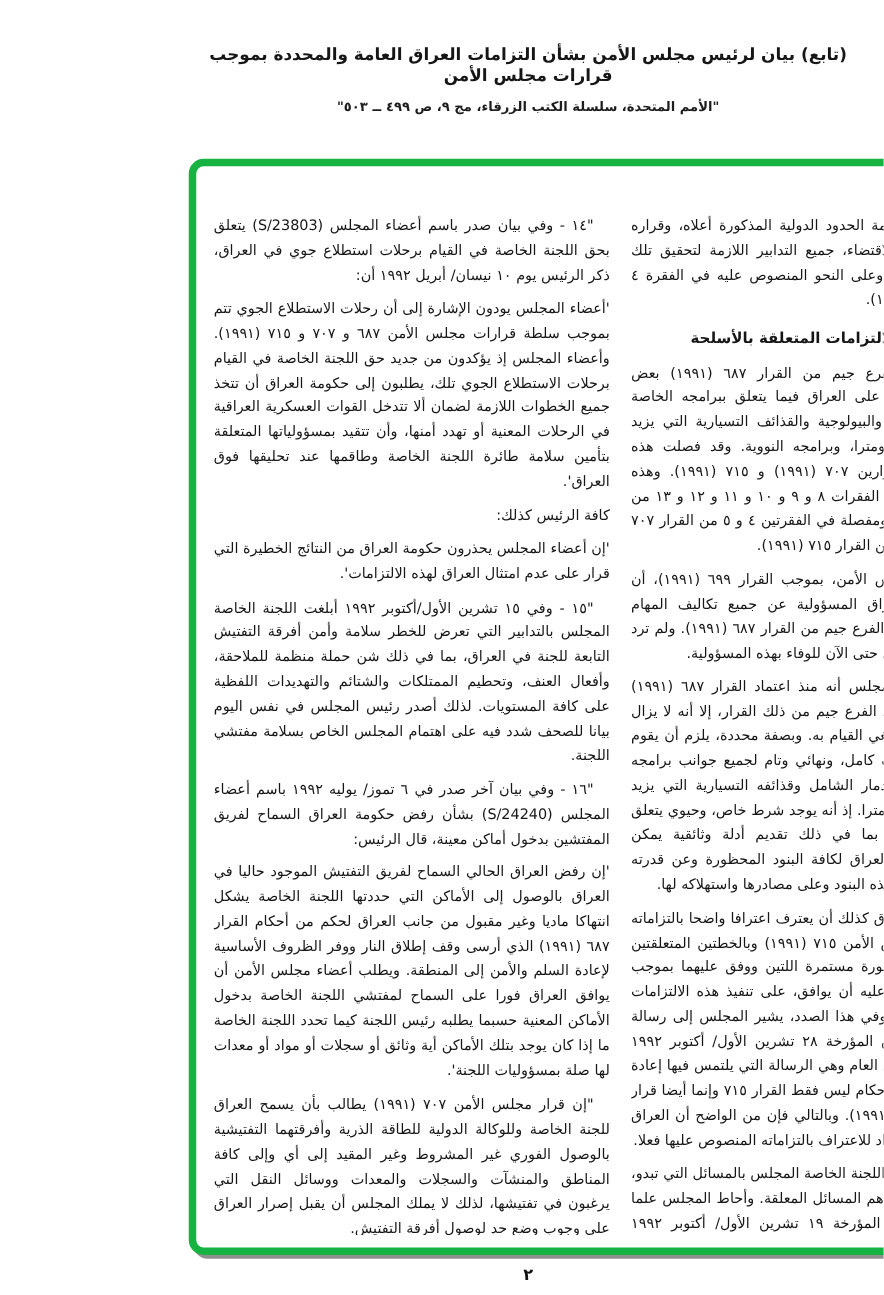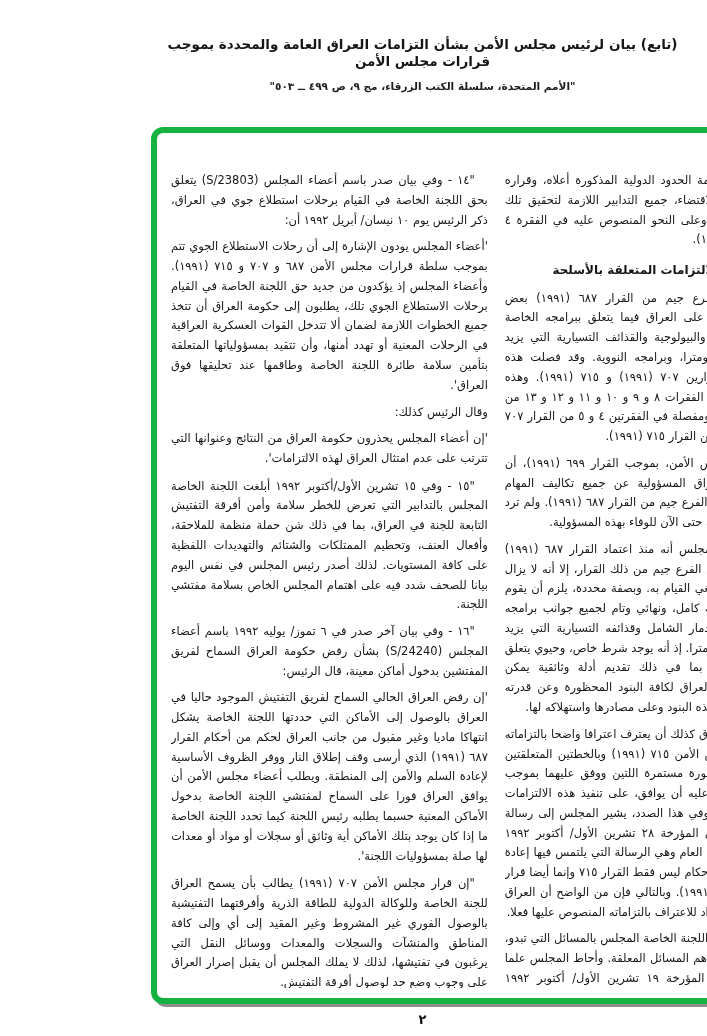--- a/index.html
+++ b/index.html
@@ -101,22 +101,22 @@
         <p class="para indent">"٩ - وقرر مجلس الأمن، بموجب القرار ٦٩٩ (١٩٩١)، أن تتحمل حكومة العراق المسؤولية عن جميع تكاليف المهام المأذون بها بموجب الفرع جيم من القرار ٦٨٧ (١٩٩١). ولم ترد من العراق أية أموال حتى الآن للوفاء بهذه المسؤولية.</p>
         <p class="para indent">"١٠ - ولاحظ المجلس أنه منذ اعتماد القرار ٦٨٧ (١٩٩١) أحرز تقدم في تنفيذ الفرع جيم من ذلك القرار، إلا أنه لا يزال هنالك الكثير مما ينبغي القيام به. وبصفة محددة، يلزم أن يقوم العراق بتوفير كشف كامل، ونهائي وتام لجميع جوانب برامجه المتعلقة بأسلحة الدمار الشامل وقذائفه التسيارية التي يزيد مداها على ١٥٠ كيلومترا. إذ أنه يوجد شرط خاص، وحيوي يتعلق بالمعلومات التامة، بما في ذلك تقديم أدلة وثائقية يمكن تصديقها عن انتاج العراق لكافة البنود المحظورة وعن قدرته الماضية على إنتاج هذه البنود وعلى مصادرها واستهلاكه لها.</p>
         <p class="para indent">"١١ - وعلى العراق كذلك أن يعترف اعترافا واضحا بالتزاماته بموجب قرار مجلس الأمن ٧١٥ (١٩٩١) وبالخطتين المتعلقتين بالرصد والتحقق بصورة مستمرة اللتين ووفق عليهما بموجب ذلك القرار. ويجب عليه أن يوافق، على تنفيذ هذه الالتزامات دون قيد أو شرط. وفي هذا الصدد، يشير المجلس إلى رسالة وزير خارجية العراق المؤرخة ٢٨ تشرين الأول/ أكتوبر ١٩٩٢ والموجهة إلى الأمين العام وهي الرسالة التي يلتمس فيها إعادة النظر في شروط وأحكام ليس فقط القرار ٧١٥ وإنما أيضا قرار مجلس الأمن ٧٠٧ (١٩٩١). وبالتالي فإن من الواضح أن العراق يبدو على غير استعداد للاعتراف بالتزاماته المنصوص عليها فعلا.</p>
         <p class="para indent">"١٢ - وقد أبلغت اللجنة الخاصة المجلس بالمسائل التي تبدو، في الوقت الراهن، أهم المسائل المعلقة. وأحاط المجلس علما بالوثيقة S/24661 المؤرخة ١٩ تشرين الأول/ أكتوبر ١٩٩٢ وعنوانها "حالة تنفيذ خطة الرصد والتحقق المستمرين لامتثال العراق للأجزاء ذات الصلة من الفرع جيم من قرار مجلس الأمن ٦٨٧ (١٩٩١)".</p>
 
       </div>
 
       <div class="col col-left">
         <p class="para indent">"١٤ - وفي بيان صدر باسم أعضاء المجلس (S/23803) يتعلق بحق اللجنة الخاصة في القيام برحلات استطلاع جوي في العراق، ذكر الرئيس يوم ١٠ نيسان/ أبريل ١٩٩٢ أن:</p>
         <p class="para quote">'أعضاء المجلس يودون الإشارة إلى أن رحلات الاستطلاع الجوي تتم بموجب سلطة قرارات مجلس الأمن ٦٨٧ و ٧٠٧ و ٧١٥ (١٩٩١). وأعضاء المجلس إذ يؤكدون من جديد حق اللجنة الخاصة في القيام برحلات الاستطلاع الجوي تلك، يطلبون إلى حكومة العراق أن تتخذ جميع الخطوات اللازمة لضمان ألا تتدخل القوات العسكرية العراقية في الرحلات المعنية أو تهدد أمنها، وأن تتقيد بمسؤولياتها المتعلقة بتأمين سلامة طائرة اللجنة الخاصة وطاقمها عند تحليقها فوق العراق'.</p>
-        <p class="para short">وقال الرئيس كذلك:</p>
-        <p class="para quote">'إن أعضاء المجلس يحذرون حكومة العراق من النتائج وعنوانها التي تترتب على عدم امتثال العراق لهذه الالتزامات'.</p>
+        <p class="para short">كافة الرئيس كذلك:</p>
+        <p class="para quote">'إن أعضاء المجلس يحذرون حكومة العراق من النتائج الخطيرة التي قرار على عدم امتثال العراق لهذه الالتزامات'.</p>
         <p class="para indent">"١٥ - وفي ١٥ تشرين الأول/أكتوبر ١٩٩٢ أبلغت اللجنة الخاصة المجلس بالتدابير التي تعرض للخطر سلامة وأمن أفرقة التفتيش التابعة للجنة في العراق، بما في ذلك شن حملة منظمة للملاحقة، وأفعال العنف، وتحطيم الممتلكات والشتائم والتهديدات اللفظية على كافة المستويات. لذلك أصدر رئيس المجلس في نفس اليوم بيانا للصحف شدد فيه على اهتمام المجلس الخاص بسلامة مفتشي اللجنة.</p>
         <p class="para indent">"١٦ - وفي بيان آخر صدر في ٦ تموز/ يوليه ١٩٩٢ باسم أعضاء المجلس (S/24240) بشأن رفض حكومة العراق السماح لفريق المفتشين بدخول أماكن معينة، قال الرئيس:</p>
         <p class="para quote">'إن رفض العراق الحالي السماح لفريق التفتيش الموجود حاليا في العراق بالوصول إلى الأماكن التي حددتها اللجنة الخاصة يشكل انتهاكا ماديا وغير مقبول من جانب العراق لحكم من أحكام القرار ٦٨٧ (١٩٩١) الذي أرسى وقف إطلاق النار ووفر الظروف الأساسية لإعادة السلم والأمن إلى المنطقة. ويطلب أعضاء مجلس الأمن أن يوافق العراق فورا على السماح لمفتشي اللجنة الخاصة بدخول الأماكن المعنية حسبما يطلبه رئيس اللجنة كيما تحدد اللجنة الخاصة ما إذا كان يوجد بتلك الأماكن أية وثائق أو سجلات أو مواد أو معدات لها صلة بمسؤوليات اللجنة'.</p>
         <p class="para indent">"إن قرار مجلس الأمن ٧٠٧ (١٩٩١) يطالب بأن يسمح العراق للجنة الخاصة وللوكالة الدولية للطاقة الذرية وأفرقتهما التفتيشية بالوصول الفوري غير المشروط وغير المقيد إلى أي وإلى كافة المناطق والمنشآت والسجلات والمعدات ووسائل النقل التي يرغبون في تفتيشها، لذلك لا يملك المجلس أن يقبل إصرار العراق على وجوب وضع حد لوصول أفرقة التفتيش.</p>
       </div>
 
     </div>
   </div>
 
   <div class="page-footer">

